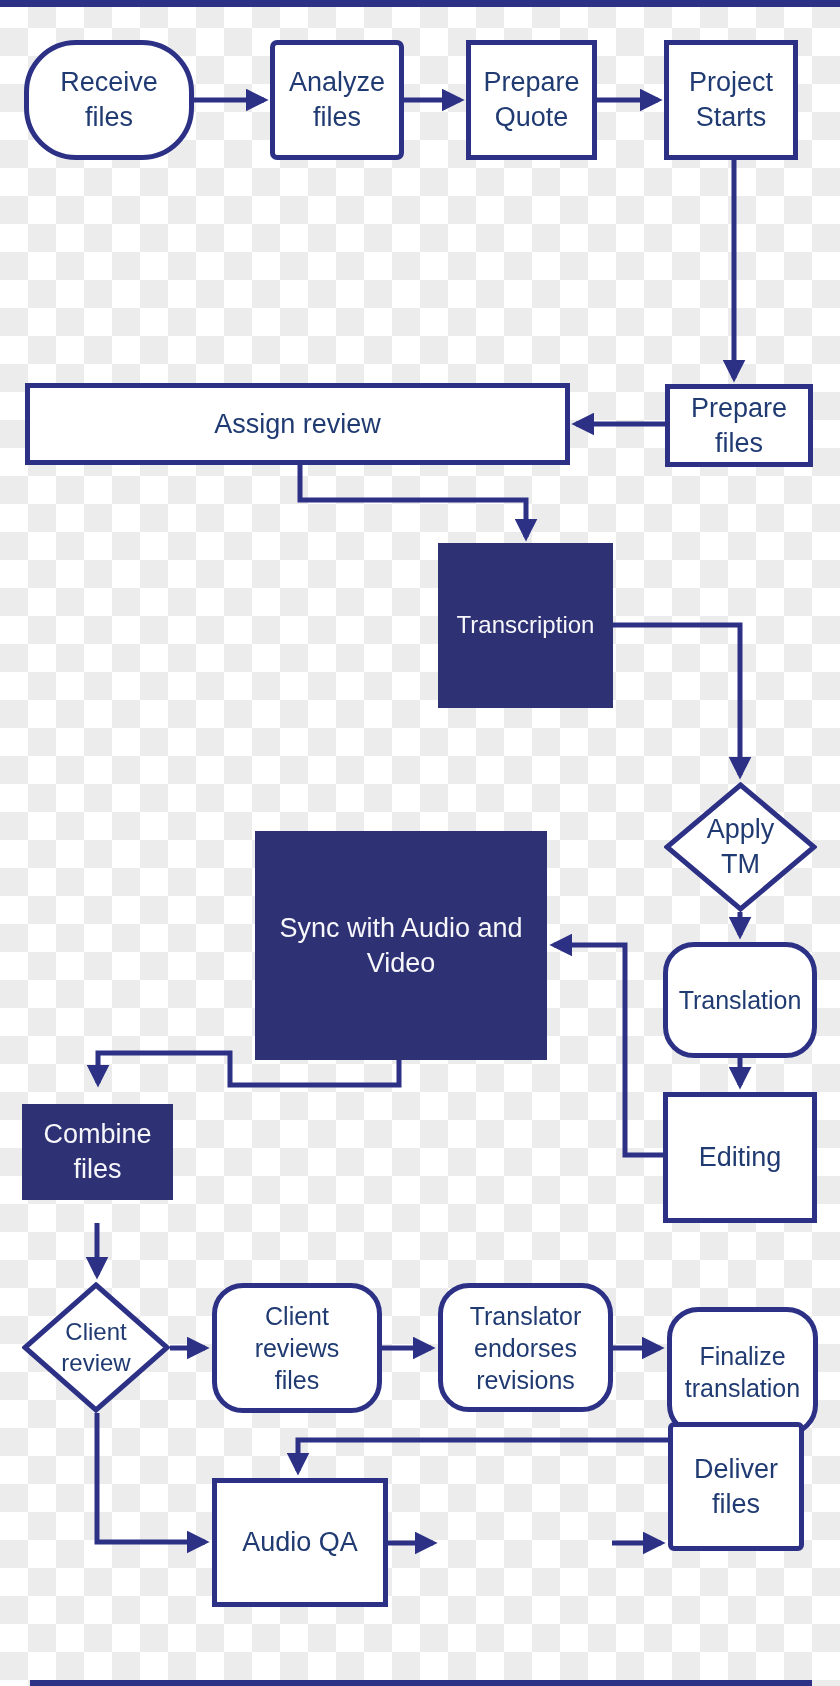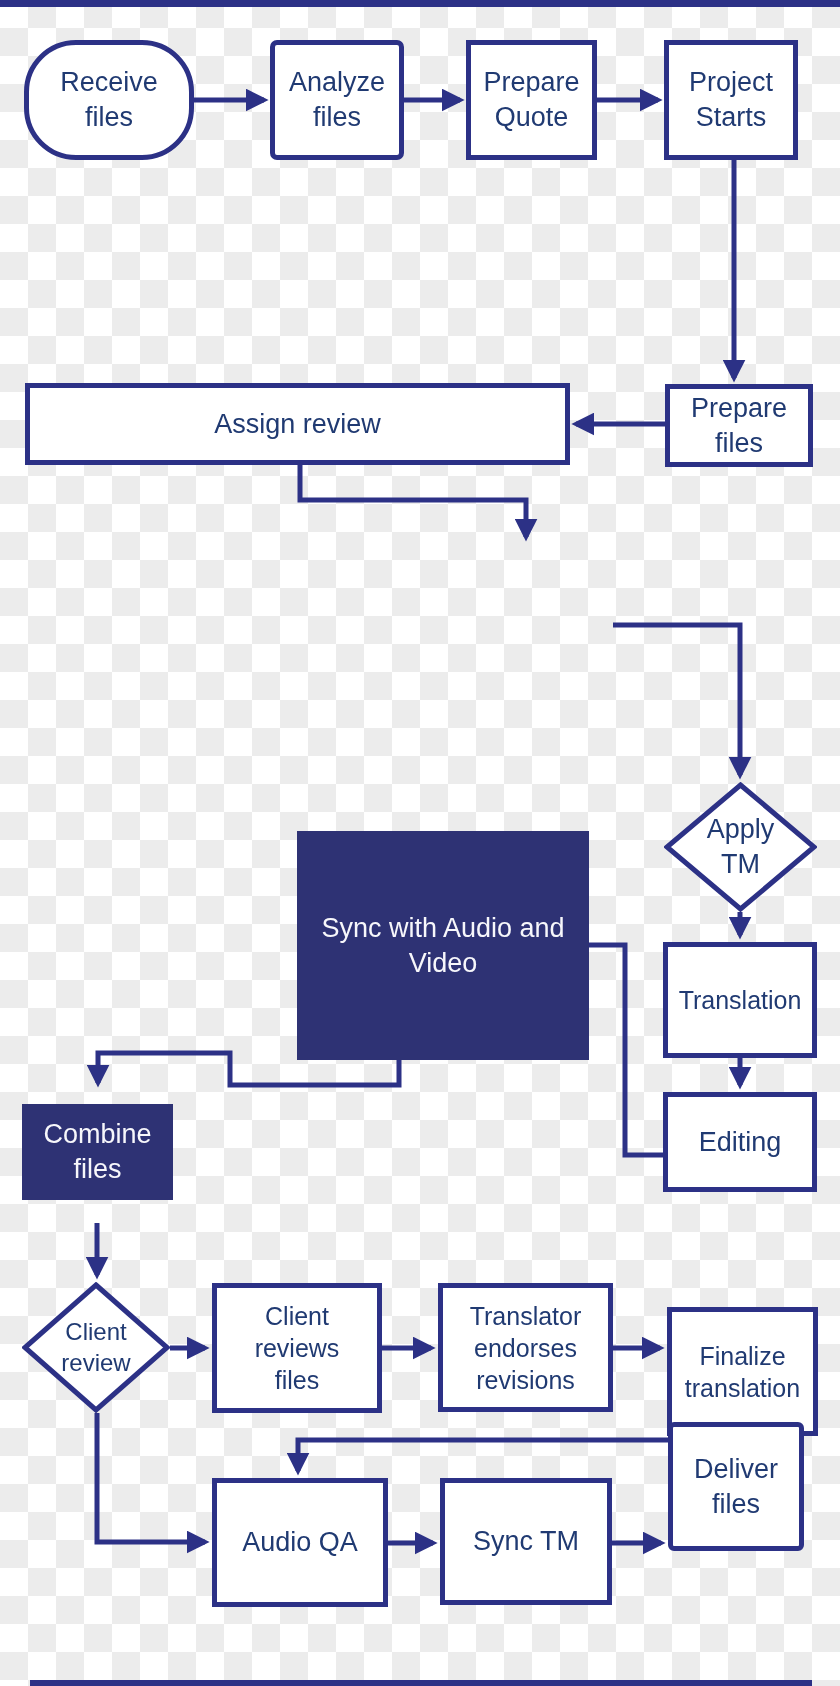--- a/index.html
+++ b/index.html
@@ -30,21 +30,21 @@
     white-space:pre-line;box-sizing:border-box;
   }
   .proc{background:#ffffff;border:5px solid var(--line);}
   .filled{background:var(--dark_fill);color:var(--text_on_dark);border:none;}
   .terminator{background:#ffffff;border:5px solid var(--line);border-radius:52px;}
   .diamond{border:none;background:transparent;}
   .diamond svg{position:absolute;left:0;top:0;}
   .diamond polygon{fill:#ffffff;stroke:var(--line);stroke-width:5;}
   .diamond .dlabel{position:relative;z-index:2;}
   .fs24{font-size:24px;}
-  .fs25{font-size:25px;}
+  .fs25{font-size:25px;border-radius:31px;}
   .bar{position:absolute;background:var(--line);}
 </style>
 </head>
 <body>
 
 <div class="canvas">
 
   <div class="bar" style="left:0;top:0;width:840px;height:7px;"></div>
   <div class="bar" style="left:30px;top:1680px;width:782px;height:6px;"></div>
 
@@ -85,34 +85,35 @@
 Quote</div>
 
   <div class="node proc" style="left:664px;top:40px;width:134px;height:120px;">Project
 Starts</div>
 
   <div class="node proc" style="left:25px;top:383px;width:545px;height:82px;">Assign review</div>
 
   <div class="node proc" style="left:665px;top:384px;width:148px;height:83px;">Prepare
 files</div>
 
+  <div class="node filled fs24" style="left:438px;top:543px;width:175px;height:165px;">Transcription</div>
 
   <div class="node diamond" style="left:664px;top:782px;width:153px;height:130px;">
     <svg width="153" height="130" viewBox="0 0 153 130">
       <polygon points="76.5,3 150,65 76.5,127 3,65"></polygon>
     </svg>
     <span class="dlabel">Apply
 TM</span>
   </div>
 
   <div class="node proc fs25" style="left:663px;top:942px;width:154px;height:116px;">Translation</div>
 
-  <div class="node proc" style="left:663px;top:1092px;width:154px;height:100px;">Editing</div>
+  <div class="node proc" style="left:663px;top:1092px;width:154px;height:131px;">Editing</div>
 
-  <div class="node filled" style="left:255px;top:831px;width:292px;height:229px;margin-left:42px;">Sync with Audio and
+  <div class="node filled" style="left:255px;top:831px;width:292px;height:229px;">Sync with Audio and
 Video</div>
 
   <div class="node filled" style="left:22px;top:1090px;width:151px;height:96px;margin-top:14px;">Combine
 files</div>
 
   <div class="node diamond fs24" style="left:22px;top:1282px;width:148px;height:131px;">
     <svg width="148" height="131" viewBox="0 0 148 131">
       <polygon points="74,3 145,65.5 74,128 3,65.5"></polygon>
     </svg>
     <span class="dlabel">Client
@@ -125,18 +126,17 @@
 
   <div class="node proc fs25" style="left:438px;top:1283px;width:175px;height:129px;">Translator
 endorses
 revisions</div>
 
   <div class="node proc fs25" style="left:667px;top:1283px;width:151px;height:129px;margin-top:24px;">Finalize
 translation</div>
 
   <div class="node proc" style="left:212px;top:1478px;width:176px;height:129px;">Audio QA</div>
 
-  <div class="node proc" style="left:440px;top:1478px;width:172px;height:127px;">Sync TM</div>
 
   <div class="node terminator" style="left:668px;top:1422px;width:136px;height:129px;border-radius:6px;">Deliver
 files</div>
 
 </div>
 
 </body></html>

